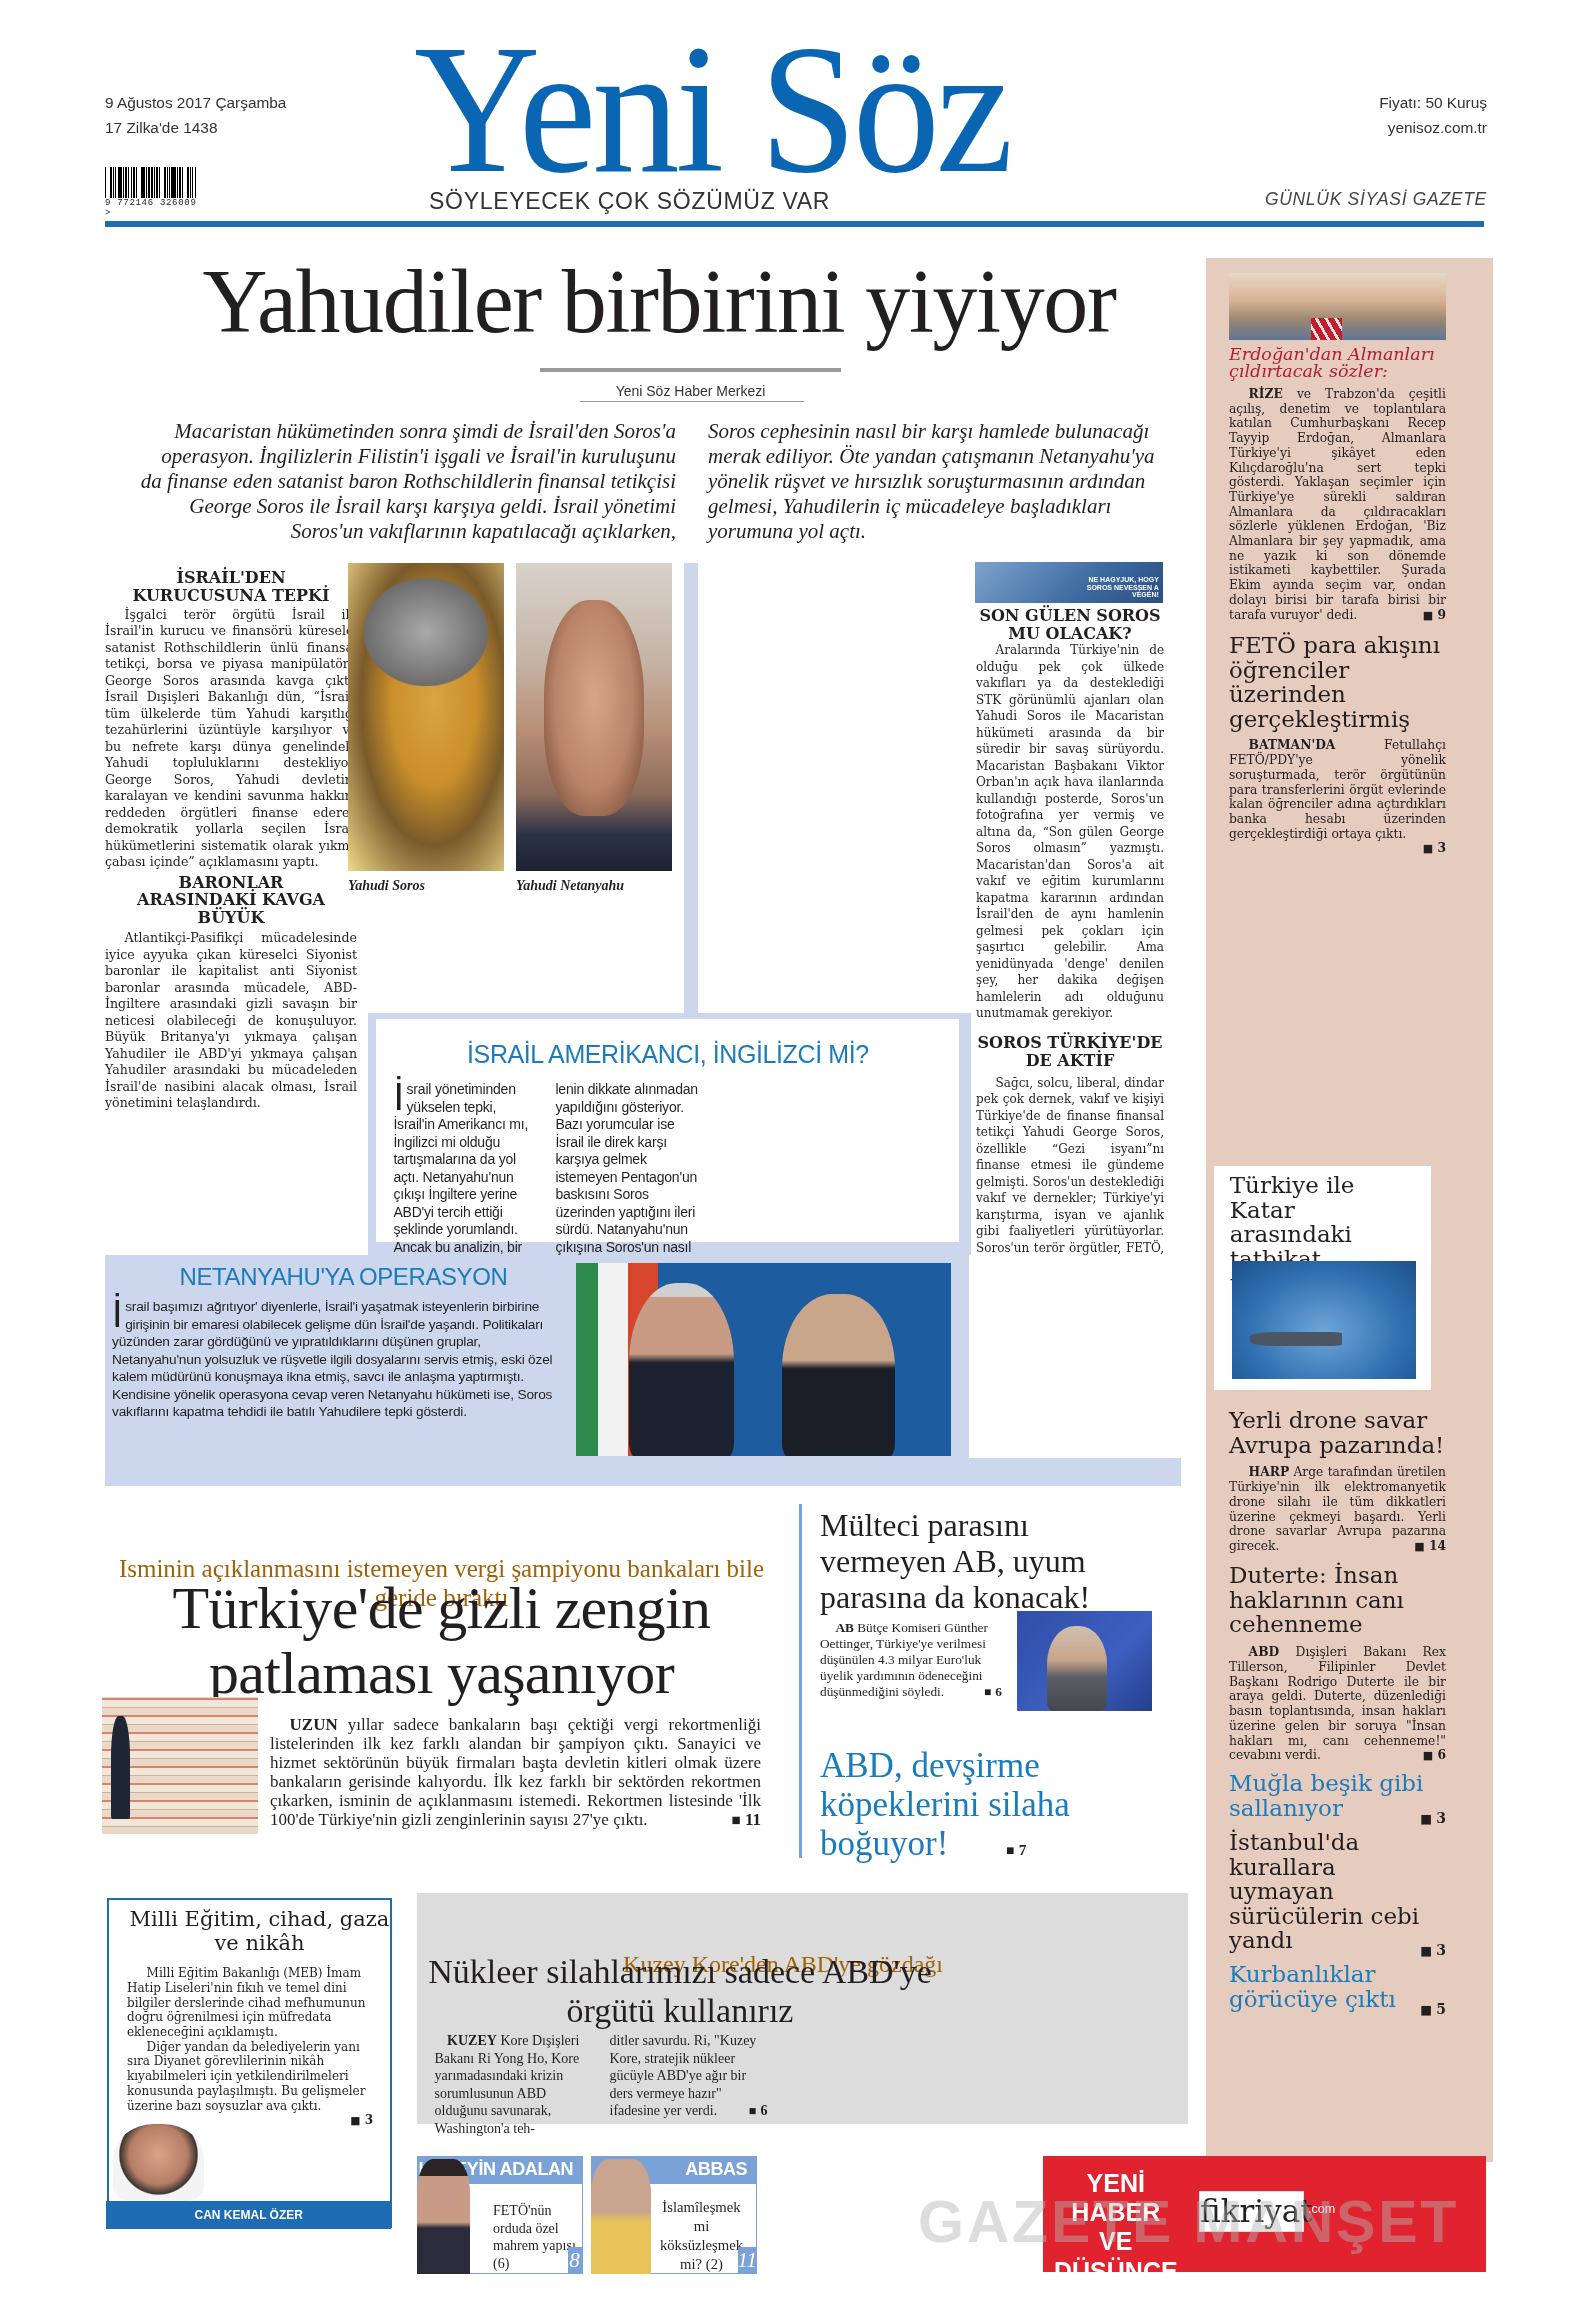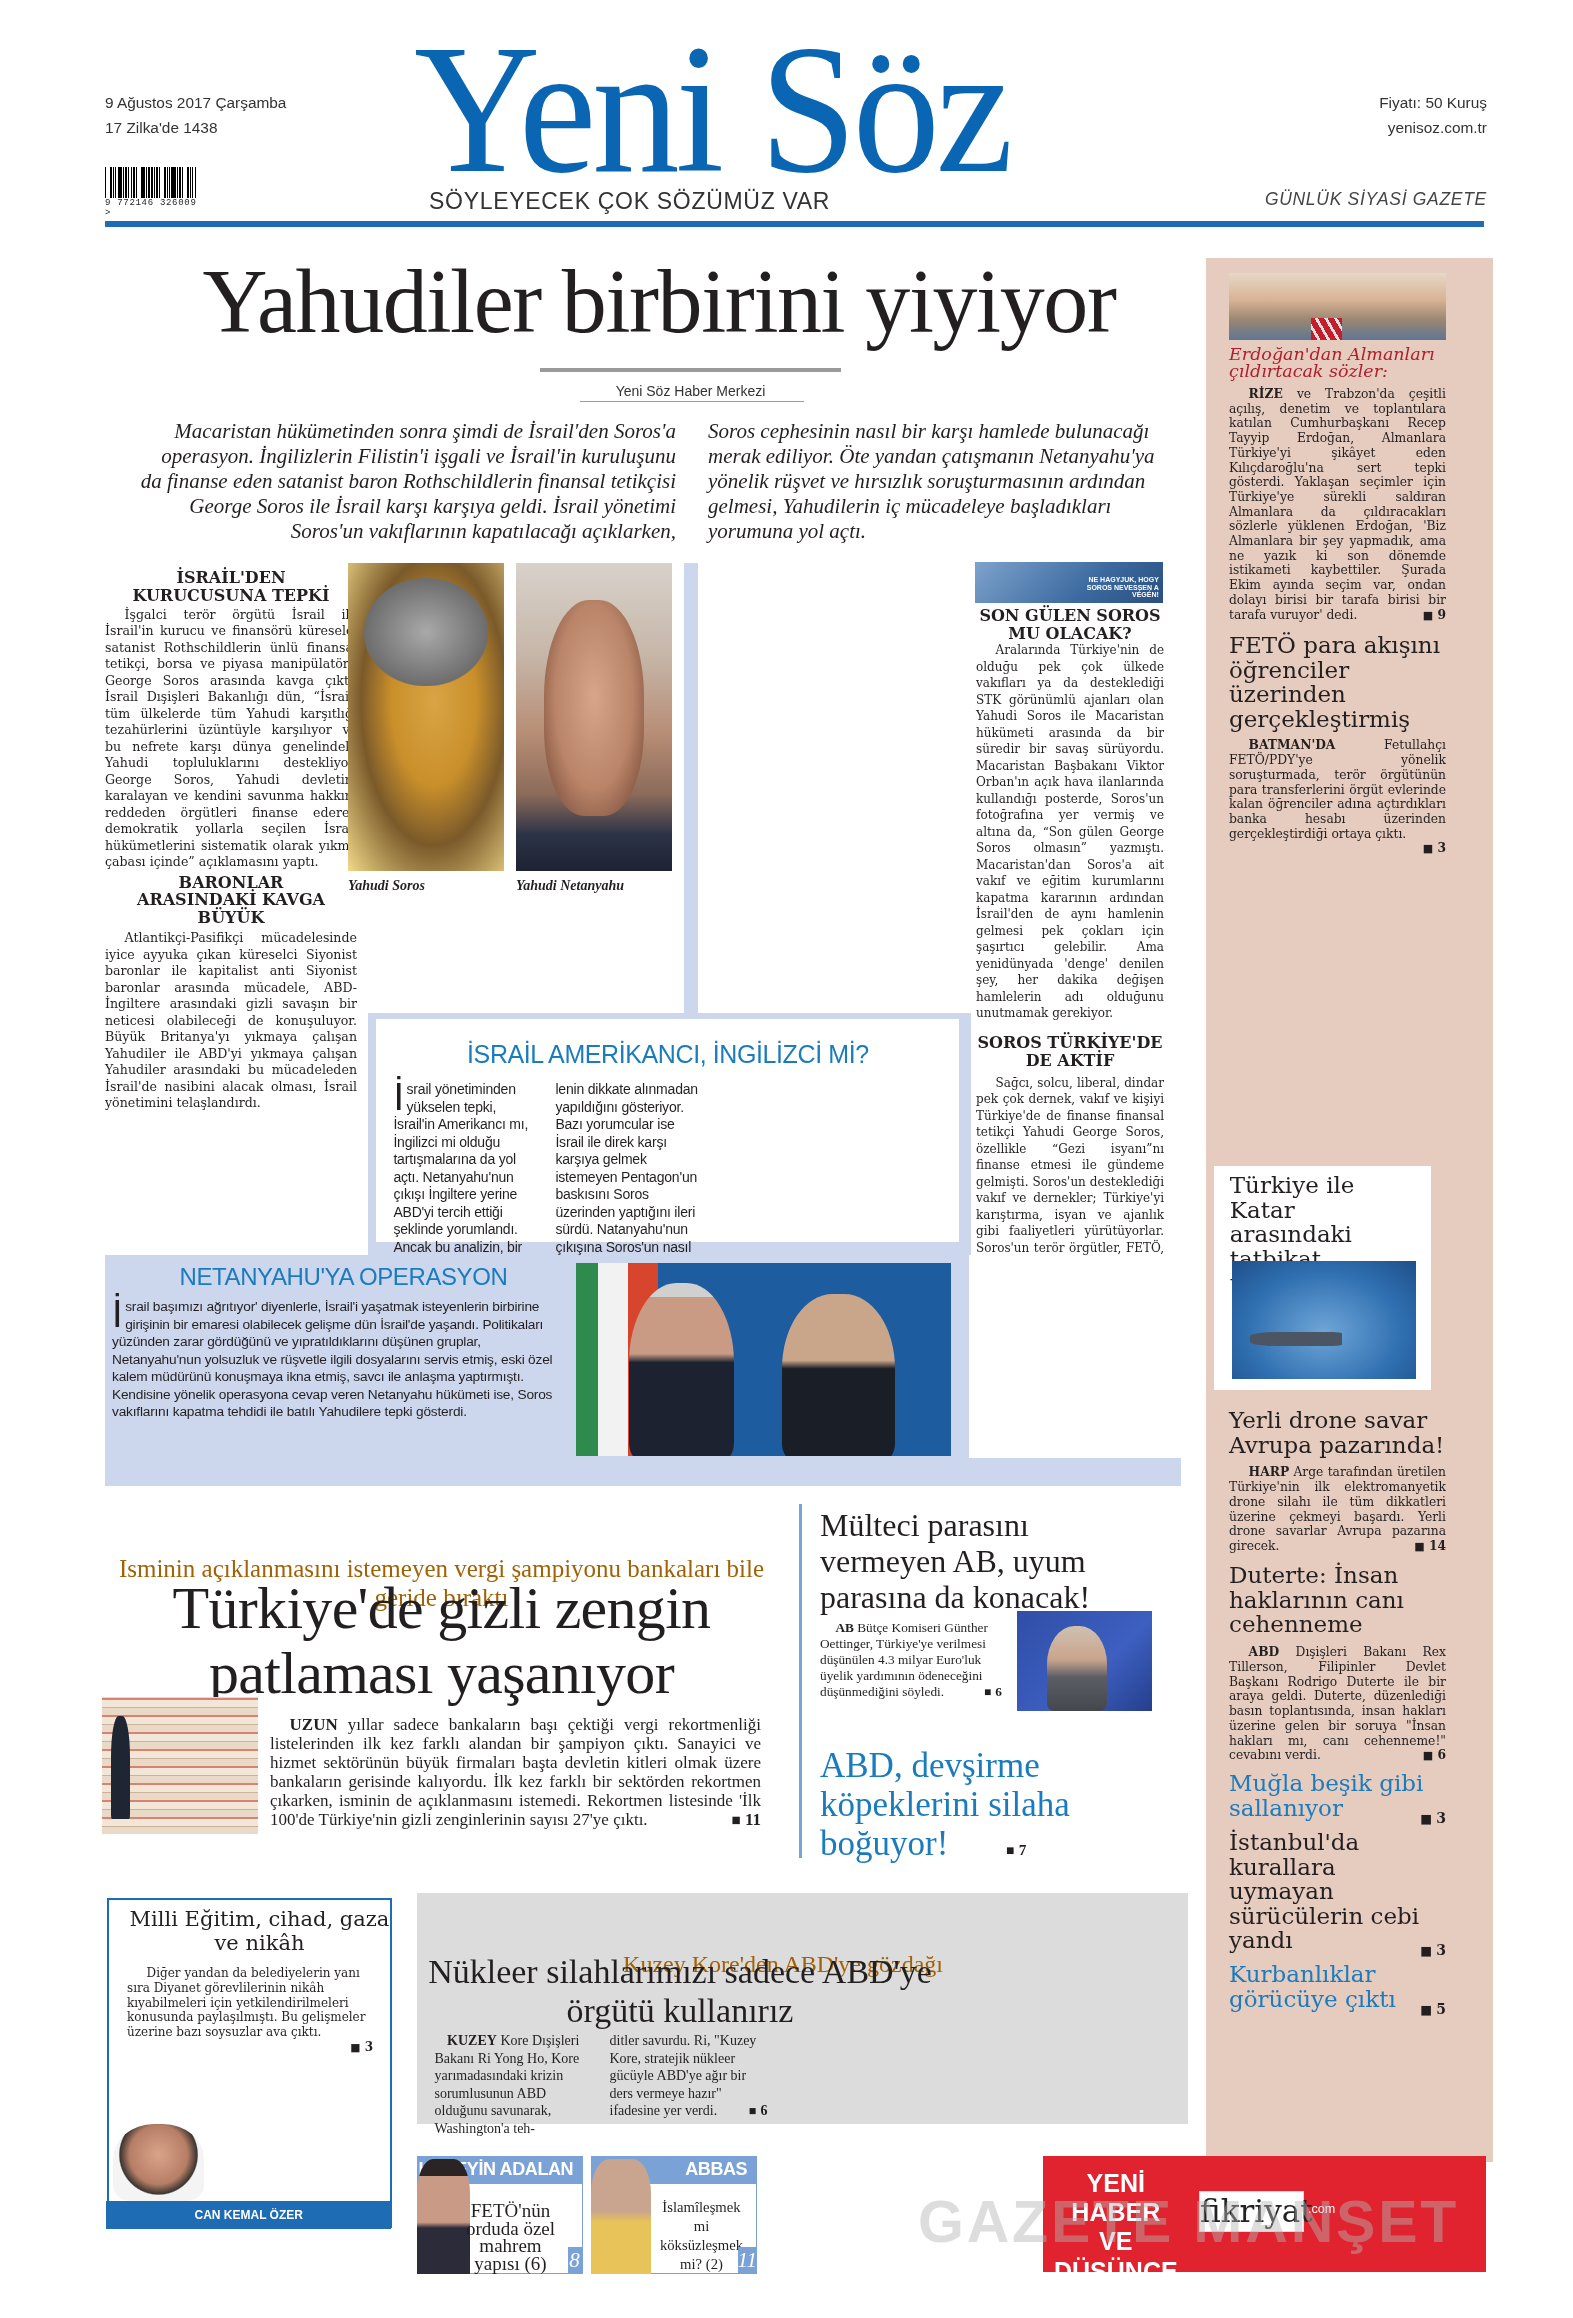--- a/index.html
+++ b/index.html
@@ -225,41 +225,42 @@
   <b>AB</b><span> Bütçe Komiseri Günther Oettinger, Türkiye'ye verilmesi düşünülen 4.3 milyar Euro'luk üyelik yardımının ödeneceğini düşünmediğini söyledi.</span> <span class="pg" style="float:right;">6</span>
 </div>
 <div class="abs photo ph-oett" style="left:1017px; top:1611px; width:135px; height:100px;"></div>
 <div class="abs serif" style="left:820px; top:1746px; width:308px; font-size:35px; line-height:39px; color:#1a7bbd;">
   <span>ABD, devşirme köpeklerini silaha boğuyor!</span> <span class="pg" style="color:#231f20; font-size:15.4px; margin-left:49px;">7</span>
 </div>
 
 <div class="abs colbox" style="left:107px; top:1898px; width:285px; height:330px;">
   <div class="dserif" style="text-align:center; font-size:21px; line-height:24px; margin-top:7px;padding-left:20px;">Milli Eğitim, cihad, gaza ve nikâh</div>
   <div class="dserif" style="padding:11.2px 17px 0 18px; font-size:12px; line-height:14.7px;">
+    <p class="indent">Milli Eğitim Bakanlığı (MEB) İmam Hatip Liseleri'nin fıkıh ve temel dini bilgiler derslerinde cihad mefhumunun doğru öğrenilmesi için müfredata ekleneceğini açıklamıştı.</p>
     <p class="indent">Diğer yandan da belediyelerin yanı sıra Diyanet görevlilerinin nikâh kıyabilmeleri için yetkilendirilmeleri konusunda paylaşılmıştı. Bu gelişmeler üzerine bazı soysuzlar ava çıktı.</p>
     <p style="text-align:right;"><span class="pg">3</span></p>
   </div>
   <div class="photo ph-face" style="position:absolute; left:4.2px; top:224px; width:91px; height:77px; background:radial-gradient(ellipse at 50% 40%,#d9a38a 0%,#b77e66 45%,#3b3531 60%,#f4f4f4 62%);"></div>
   <div class="authorbar" style="position:absolute; left:-2.8px; bottom:-2.8px; width:285px; height:28px; line-height:28px; font-size:12px;">CAN KEMAL ÖZER</div>
 </div>
 
 <div class="abs graybox" style="left:417px; top:1893px; width:771px; height:231px;">
   <div class="red-kicker" style="position:absolute; left:0; top:9.8px; width:526px; font-size:24px;text-align:right;">Kuzey Kore'den ABD'ye gözdağı</div>
   <div class="big-serif" style="position:absolute; left:0; top:59px; width:526px; font-size:34px; line-height:39px;">Nükleer silahlarımızı sadece ABD'ye örgütü kullanırız</div>
   <div style="position:absolute; left:17.5px; top:139px; width:491px; display:flex; gap:17px;">
     <div class="serif" style="width:158px; font-size:14px; line-height:17.5px; text-indent:12.6px;"><b>KUZEY</b><span> Kore Dışişleri Bakanı Ri Yong Ho, Kore yarımadasındaki krizin sorumlusunun ABD olduğunu savunarak, Washington'a teh-</span></div>
     <div class="serif" style="width:158px; font-size:14px; line-height:17.5px;"><span>ditler savurdu. Ri, "Kuzey Kore, stratejik nükleer gücüyle ABD'ye ağır bir ders vermeye hazır" ifadesine yer verdi.</span> <span class="pg" style="float:right;">6</span></div>
   </div>
 </div>
 
 <div class="abs" style="left:417px; top:2156px; width:166px; height:121px;">
   <div class="colcard-head" style="position:absolute; left:0; top:0; width:166px; height:27px; line-height:27px; font-size:18px;">HÜSEYİN ADALAN</div>
   <div class="colcard-body" style="position:absolute; left:0; top:27px; width:166px; height:91px;"></div>
   <div class="photo ph-face" style="position:absolute; left:0; top:2.8px; width:53px; height:115px; background:linear-gradient(180deg,#2a2524 0 15%,#c99b86 15% 55%,#2b2b3a 60% 100%); border-radius:30% 30% 0 0;"></div>
-  <div class="serif" style="position:absolute; left:48px; top:46px; width:91px; text-align:center; font-size:19px; line-height:17.5px;">FETÖ'nün orduda özel mahrem yapısı (6)</div>
+  <div class="serif" style="position:absolute; left:76px; top:46px; width:91px; text-align:left; font-size:14px; line-height:17.5px;">FETÖ'nün orduda özel mahrem yapısı (6)</div>
   <div class="pgtag" style="position:absolute; right:1.4px; bottom:2.8px; width:14px; height:27px; line-height:27px;">8</div>
 </div>
 <div class="abs" style="left:591px; top:2156px; width:166px; height:121px;">
   <div class="colcard-head" style="position:absolute; left:0; top:0; width:166px; height:27px; line-height:27px; font-size:18px;">ABBAS PİRİMOĞLU</div>
   <div class="colcard-body" style="position:absolute; left:0; top:27px; width:166px; height:91px;"></div>
   <div class="photo ph-face" style="position:absolute; left:0; top:2.8px; width:60px; height:115px; background:linear-gradient(180deg,#c9a48e 0 45%,#e8c35a 55% 100%); border-radius:30% 30% 0 0;"></div>
   <div class="serif" style="position:absolute; left:65px; top:42px; width:91px; text-align:center; font-size:14.7px; line-height:19px;">İslamîleşmek mi köksüzleşmek mi? (2)</div>
   <div class="pgtag" style="position:absolute; right:1.4px; bottom:2.8px; width:18px; height:27px; line-height:27px;">11</div>
 </div>
 

